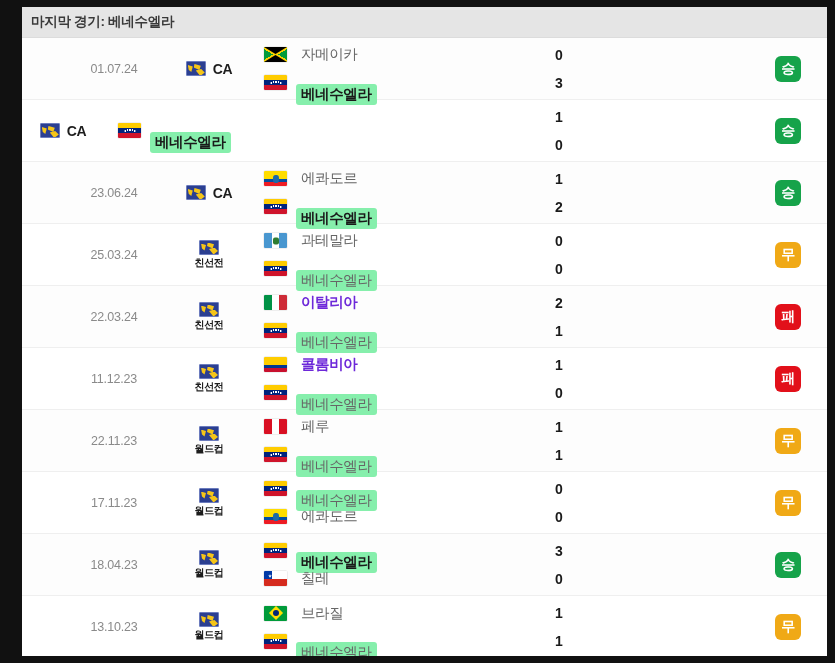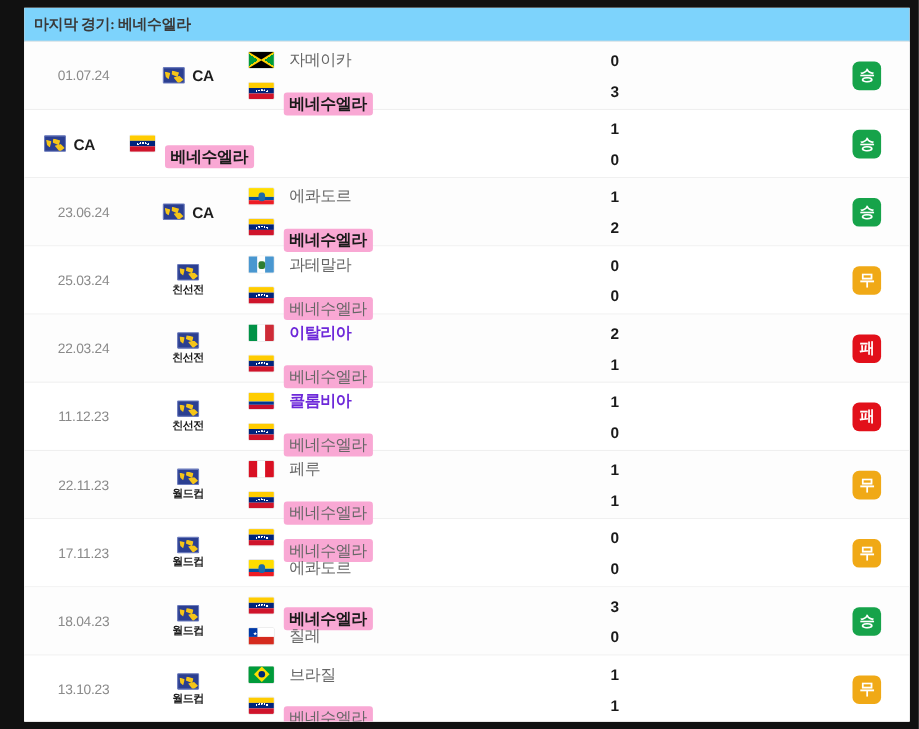--- a/index.html
+++ b/index.html
@@ -16,26 +16,25 @@
   }
   .panel {
     position: absolute;
     left: 22px; top: 7px;
     width: 805px; height: 649px;
     background: #ffffff;
     overflow: hidden;
   }
   .panel-header {
     height: 31px;
-    background: #7dd3fc;
+    background: #e5e5e5;
     border-bottom: 1px solid #dcdcdc;
     display: flex;
     align-items: center;
     padding-left: 9px;
-    font-family: Liberation Serif, serif;
   }
   .panel-header .title {
     font-size: 13.5px;
     font-weight: 700;
     color: #3a3a3a;
     letter-spacing: -0.3px;
   }
 
   .match-list { background: #fff; }
 
@@ -49,20 +48,21 @@
   .match-row.alt { background: #ffffff; }
   .match-row:last-child { border-bottom: none; }
 
   
   .c-date {
     width: 108px;
     display: flex; align-items: center; justify-content: center;
     font-size: 12.5px;
     color: #8a8a8a;
     letter-spacing: -0.2px;
+    margin-left: 38px;
   }
 
   
   .c-comp {
     width: 82px;
     display: flex; flex-direction: column;
     align-items: center; justify-content: center;
     gap: 1px;
   }
   .c-comp.inline {
@@ -127,21 +127,21 @@
   }
   .team-name {
     font-size: 14.5px;
     color: #666666;
     letter-spacing: -0.4px;
     padding: 1px 5px;
     border-radius: 3px;
     white-space: nowrap;
   }
   .team-name.bold { font-weight: 700; color: #6d28d9; }
-  .team-name.hl { background: #f9a8d4; margin-top: 23px; }
+  .team-name.hl { background: #86efac; margin-top: 23px; }
   .team-name.hl.bold { color: #1a1a1a; }
 
   
   .c-score {
     width: 250px;
     display: flex; flex-direction: column;
     justify-content: center;
     gap: 8px;
     padding-left: 56px;
   }

